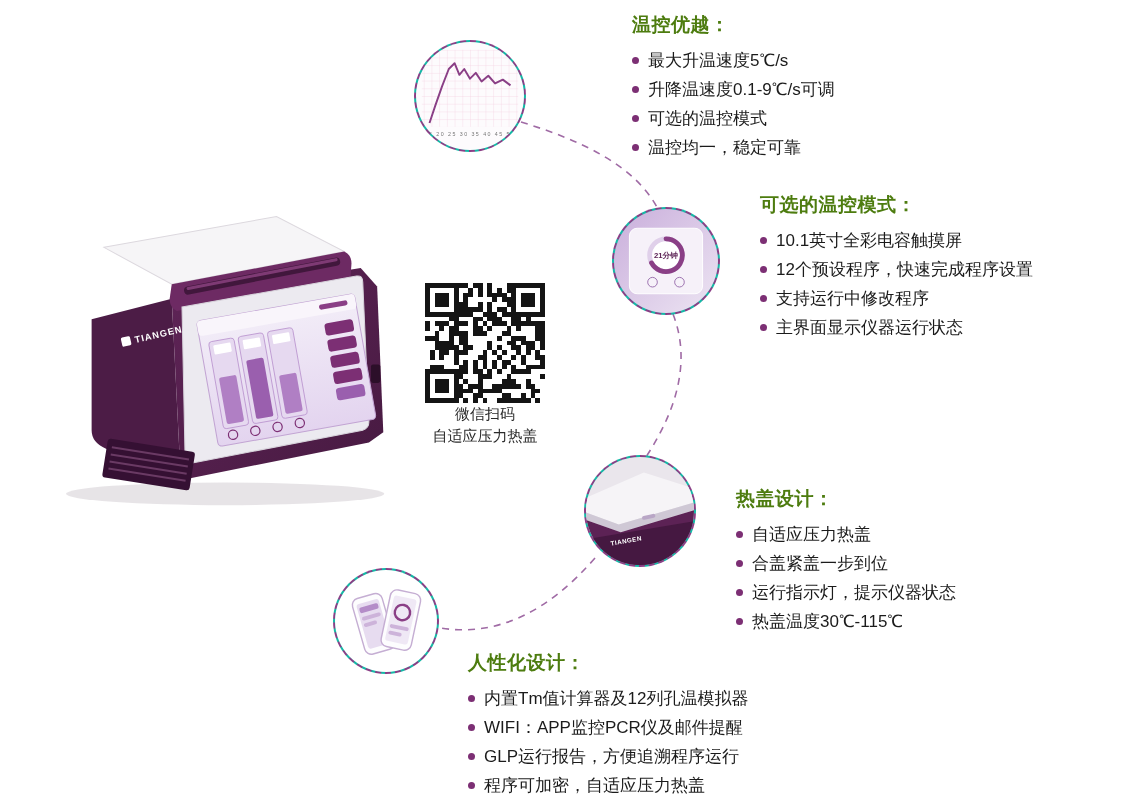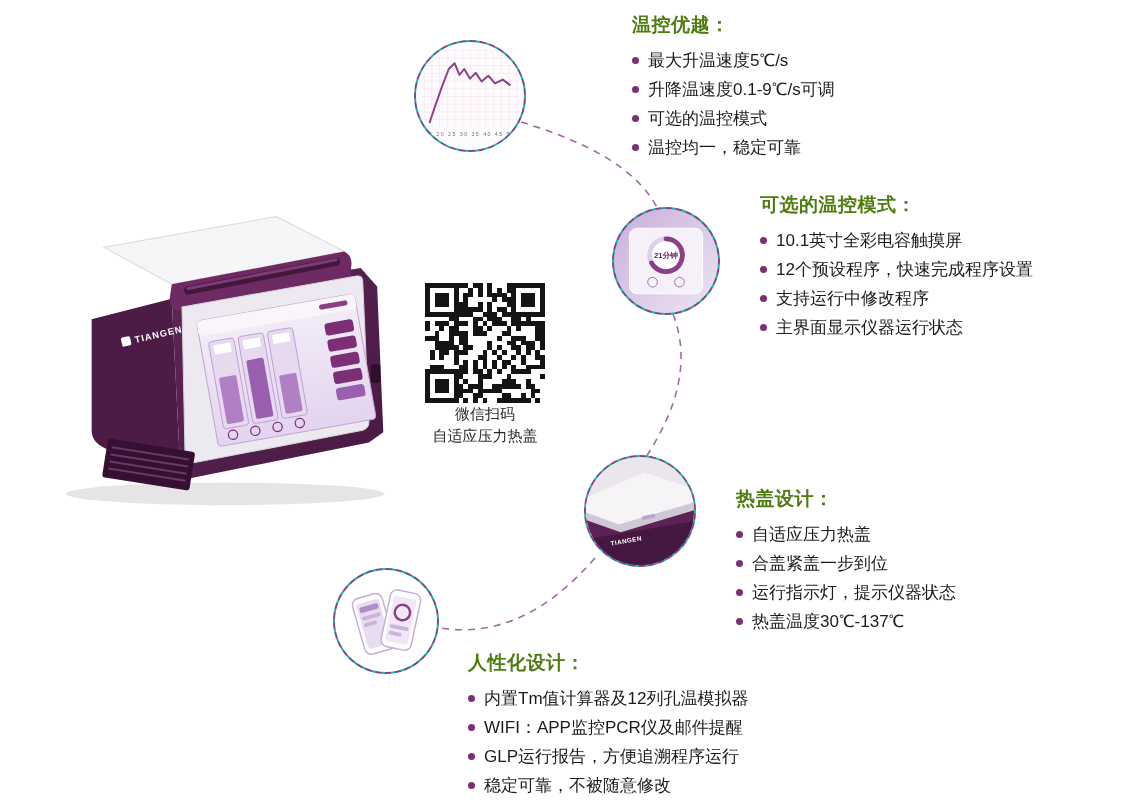--- a/index.html
+++ b/index.html
@@ -899,21 +899,21 @@
       <li>
           <span class="dot"></span>
           <span>合盖紧盖一步到位</span>
         </li>
       <li>
           <span class="dot"></span>
           <span>运行指示灯，提示仪器状态</span>
         </li>
       <li>
           <span class="dot"></span>
-          <span>热盖温度30℃-137℃</span>
+          <span>热盖温度30℃-115℃</span>
         </li>
     </ul>
   </section>
 
   <section class="feature" id="feature-human">
     <h3>人性化设计：</h3>
     <ul>
       <li>
           <span class="dot"></span>
           <span>内置Tm值计算器及12列孔温模拟器</span>
@@ -921,18 +921,18 @@
       <li>
           <span class="dot"></span>
           <span>WIFI：APP监控PCR仪及邮件提醒</span>
         </li>
       <li>
           <span class="dot"></span>
           <span>GLP运行报告，方便追溯程序运行</span>
         </li>
       <li>
           <span class="dot"></span>
-          <span>稳定可靠，不被随意修改</span>
+          <span>程序可加密，自适应压力热盖</span>
         </li>
     </ul>
   </section>
 
 </div>
 
 </body></html>

